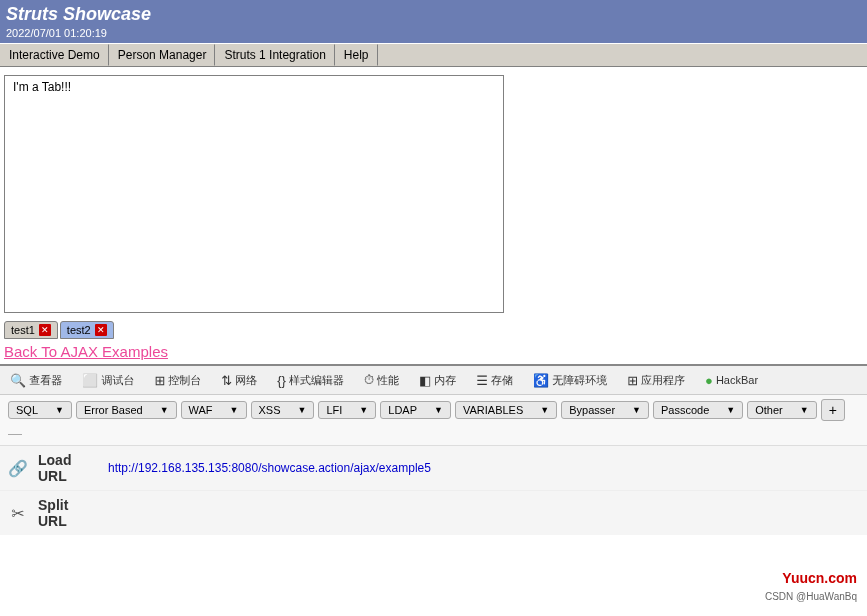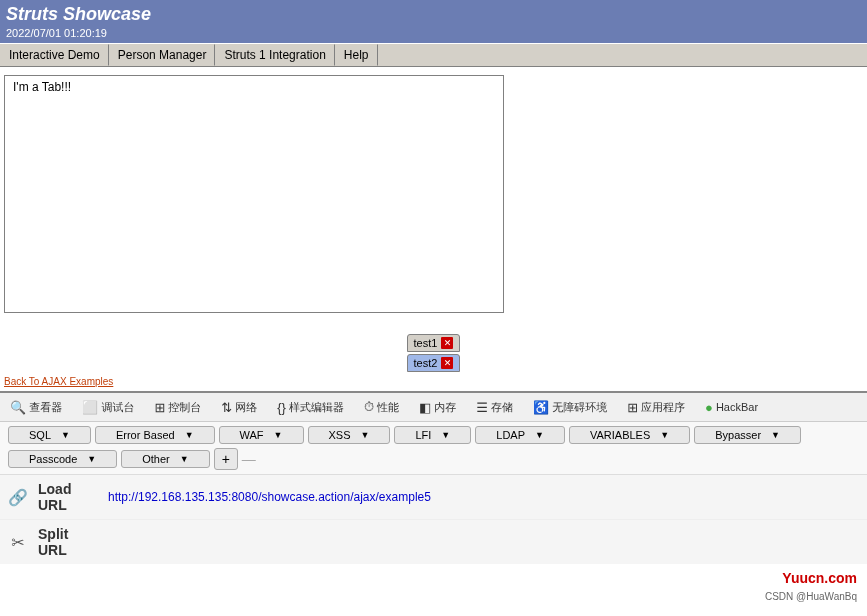--- a/index.html
+++ b/index.html
@@ -63,23 +63,22 @@
       width: 500px;
       height: 238px;
       margin: 4px 0;
       padding: 4px;
     }
 
     
     .tab-strip {
       display: flex;
       align-items: center;
-      margin-top: 21px;
+      margin-top: 8px;
       gap: 2px;
-      flex-direction: column;
     }
     .tab-item {
       display: flex;
       align-items: center;
       background: #d4d0c8;
       border: 1px solid #808080;
       padding: 2px 6px;
       font-size: 11px;
       cursor: pointer;
       border-radius: 3px 3px 0 0;
@@ -92,23 +91,23 @@
       color: white;
       font-size: 9px;
       text-align: center;
       line-height: 12px;
       margin-left: 4px;
       cursor: pointer;
       border-radius: 1px;
     }
 
     #back-link {
-      color: #c2410c;
+      color: #ec4899;
       text-decoration: underline;
-      font-size: 10px;
+      font-size: 15px;
       cursor: pointer;
       display: block;
       margin-top: 4px;
     }
 
     
     #devtools-bar {
       background: #f0f0f0;
       border-top: 2px solid #888;
       padding: 4px 6px;
@@ -141,24 +140,24 @@
       gap: 4px;
       flex-wrap: wrap;
       font-size: 11px;
     }
     .sql-btn {
       display: flex;
       align-items: center;
       background: #e8e8e8;
       border: 1px solid #aaa;
       border-radius: 3px;
-      padding: 2px 20px;
-      cursor: pointer;
-      font-size: 11px;
-      gap: 10px;
+      padding: 2px 7px;
+      cursor: pointer;
+      font-size: 11px;
+      gap: 17px;
     }
     .sql-btn .caret { font-size: 9px; }
     .sql-btn-plus {
       background: #e8e8e8;
       border: 1px solid #aaa;
       border-radius: 3px;
       padding: 2px 7px;
       cursor: pointer;
       font-size: 14px;
     }

